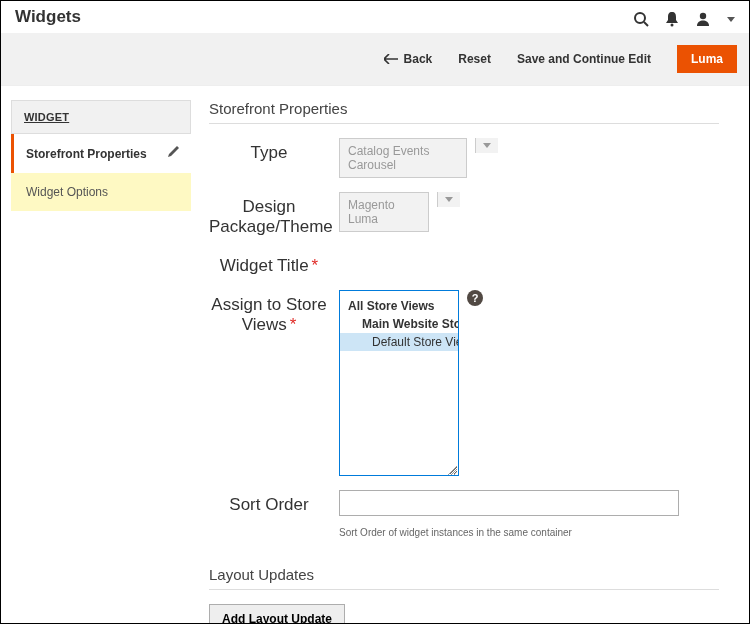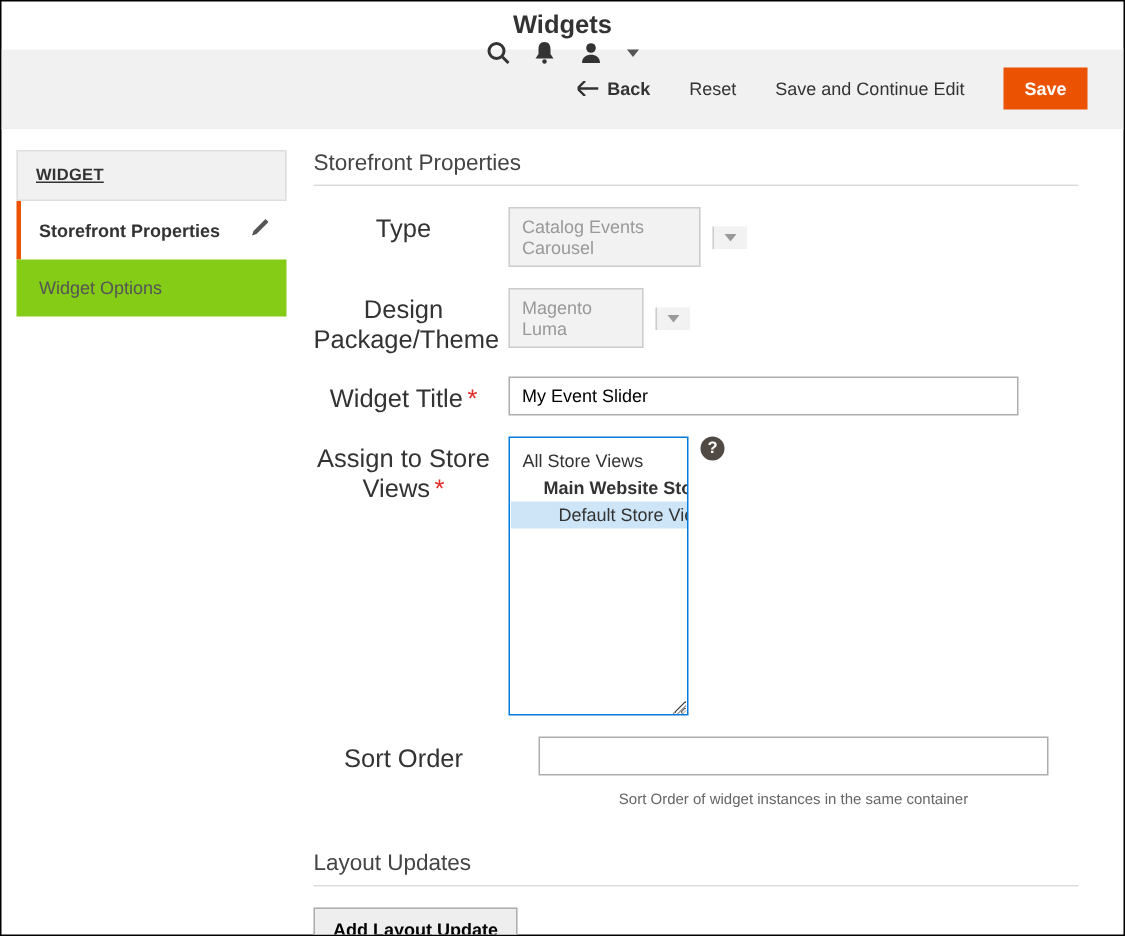--- a/index.html
+++ b/index.html
@@ -1,46 +1,46 @@
 <!DOCTYPE html>
 <html><head>
 <meta charset="utf-8">
 <style>
 * { box-sizing: border-box; margin: 0; padding: 0; }
 body { font-family: 'Helvetica Neue', Arial, sans-serif; font-size: 12px; color: #333; background: #fff; }
 .page { border: 1px solid #000; width: 750px; height: 624px; overflow: hidden; position: relative; }
-.header { display: flex; align-items: center; padding: 6px 14px; height: 32px; flex-direction: column; }
+.header { display: flex; align-items: flex-end; padding: 6px 14px; height: 32px; }
 .header-title { font-size: 17px; font-weight: 700; flex: 1; }
 .header-icons { display: flex; align-items: center; gap: 16px; }
 .icon { display: inline-flex; align-items: center; justify-content: center; cursor: pointer; }
-.action-bar { background: #f1f1f1; display: flex; justify-content: flex-end; align-items: center; padding: 12px 24px; gap: 26px; border-bottom: 1px solid #eee; }
+.action-bar { background: #f1f1f1; display: flex; justify-content: flex-end; align-items: center; padding: 12px 12px; gap: 26px; border-bottom: 1px solid #eee; }
 .action-back { display: flex; align-items: center; gap: 6px; font-weight: 600; cursor: pointer; }
-.action-link { font-weight: 400; cursor: pointer; }
+.action-link { font-weight: 700; cursor: pointer; }
 .btn-primary { background: #eb5202; color: #fff; border: none; padding: 7px 14px; font-weight: 600; font-size: 12px; cursor: pointer; }
 .main { display: flex; padding: 14px 10px 10px 10px; gap: 18px; }
 .sidebar { width: 180px; }
 .sidebar-header { background: #f1f1f1; border: 1px solid #ddd; padding: 10px 12px; font-weight: 700; font-size: 11px; letter-spacing: 0.2px; text-decoration: underline; }
 .sidebar-item { padding: 12px 12px; font-size: 12px; border-left: 3px solid transparent; cursor: pointer; display: flex; align-items: center; justify-content: space-between; }
 .sidebar-item.active { border-left-color: #eb5202; font-weight: 600; background: #fff; }
-.sidebar-item.inactive { background: #84cc16; color: #555; text-align: right; }
+.sidebar-item.inactive { background: #fef9c3; color: #555; text-align: right; }
 .content { flex: 1; padding-right: 20px; }
 .section-title { font-size: 15px; font-weight: 400; color: #444; margin-bottom: 6px; }
 .section-divider { border: none; border-top: 1px solid #ddd; margin-bottom: 14px; }
 .form-row { display: flex; margin-bottom: 14px; align-items: flex-start; }
 .form-label { width: 130px; text-align: center; padding-right: 10px; font-size: 17px; color: #333; padding-top: 5px; position: relative; }
 .req { color: #e02b27; margin-left: 3px; }
-.form-field { flex: 0 0 auto; display: flex; align-items: center; gap: 8px; }
+.form-field { flex: 0 0 auto; display: flex; align-items: flex-start; gap: 8px; }
 .form-field-wide { flex: 1; }
 .select-disabled { border: 1px solid #ccc; background: #f2f2f2; color: #999; padding: 5px 8px; font-size: 12px; display: inline-flex; align-items: center; cursor: not-allowed; }
 .select-caret { border-left: 1px solid #ccc; background: #f2f2f2; color: #999; padding: 5px 7px; display: inline-flex; align-items: center; justify-content: center; cursor: not-allowed; }
 .input-text { border: 1px solid #adadad; padding: 5px 8px; font-size: 12px; width: 340px; }
 .store-list { border: 1px solid #007bdb; width: 120px; min-width: 120px; padding: 6px 0; font-size: 12px; resize: both; overflow: auto; width: 120px; height: 186px; }
 .store-list-wrap { display:flex; align-items:flex-start; gap:8px; }
 .store-list .opt { padding: 2px 8px; cursor: pointer; white-space: nowrap; }
-.store-list .opt.l0 { font-weight: 400; }
+.store-list .opt.l0 { font-weight: 700; }
 .store-list .opt.l1 { font-weight: 700; padding-left: 10px; }
 .store-list .opt.l2 { font-weight: 700; padding-left: 22px; }
 .store-list .opt.l3 { font-weight: 400; padding-left: 32px; }
 .store-list .opt.selected { background: #cde5f6; }
 .help-icon { width: 16px; height: 16px; border-radius: 50%; background: #514943; color: #fff; display: inline-flex; align-items: center; justify-content: center; font-weight: 700; font-size: 11px; cursor: pointer; }
 .hint { font-size: 10px; color: #666; margin-top: 3px; }
 .btn-secondary { border: 1px solid #adadad; background: #eee; padding: 7px 12px; font-size: 12px; font-weight: 600; cursor: pointer; }
 .pencil { font-size: 12px; color: #555; cursor: pointer; }
 .caret-down { display:inline-block; width:0; height:0; border-left:4px solid transparent; border-right:4px solid transparent; border-top:5px solid #555; }
 .caret-down.gray { border-top-color:#999; }
@@ -79,21 +79,21 @@
 
 <div class="action-bar">
   <div class="action-back">
     <svg width="14" height="10" viewBox="0 0 14 10">
           <path d="M5 0 L0 5 L5 10 M0 5 L14 5" stroke="#333" stroke-width="1.6" fill="none"></path>
         </svg>
     <span>Back</span>
   </div>
   <span class="action-link">Reset</span>
   <span class="action-link">Save and Continue Edit</span>
-  <button class="btn-primary">Save</button>
+  <button class="btn-primary">Luma</button>
 </div>
 
 <div class="main">
   <div class="sidebar">
     <div class="sidebar-header">WIDGET</div>
     <div class="sidebar-item active">
       <span>Storefront Properties</span>
       <span class="pencil">
         <svg width="12" height="12" viewBox="0 0 12 12">
               <path d="M1 11 L2 8 L8 2 L10 4 L4 10 Z M8 2 L10 0 L12 2 L10 4 Z" fill="#555"></path>
@@ -124,23 +124,20 @@
       <div class="form-field">
         <span class="select-disabled" style="width:90px">Magento Luma</span>
             <span class="select-caret">
               <span class="caret-down gray"></span>
             </span>
       </div>
     </div>
 
     <div class="form-row">
       <div class="form-label"><span>Widget Title</span><span class="req">*</span></div>
-      <div class="form-field form-field-wide">
-        <input class="input-text" type="text" value="My Event Slider" style="">
-      </div>
     </div>
 
     <div class="form-row">
       <div class="form-label"><span>Assign to Store Views</span><span class="req">*</span></div>
       <div class="form-field store-list-wrap">
         <div class="store-list" style="position:relative">
           <div class="opt l0">All Store Views</div>
           <div class="opt l2">Main Website Store</div>
           <div class="opt l3 selected">Default Store View</div>
           <span class="resize-handle">

